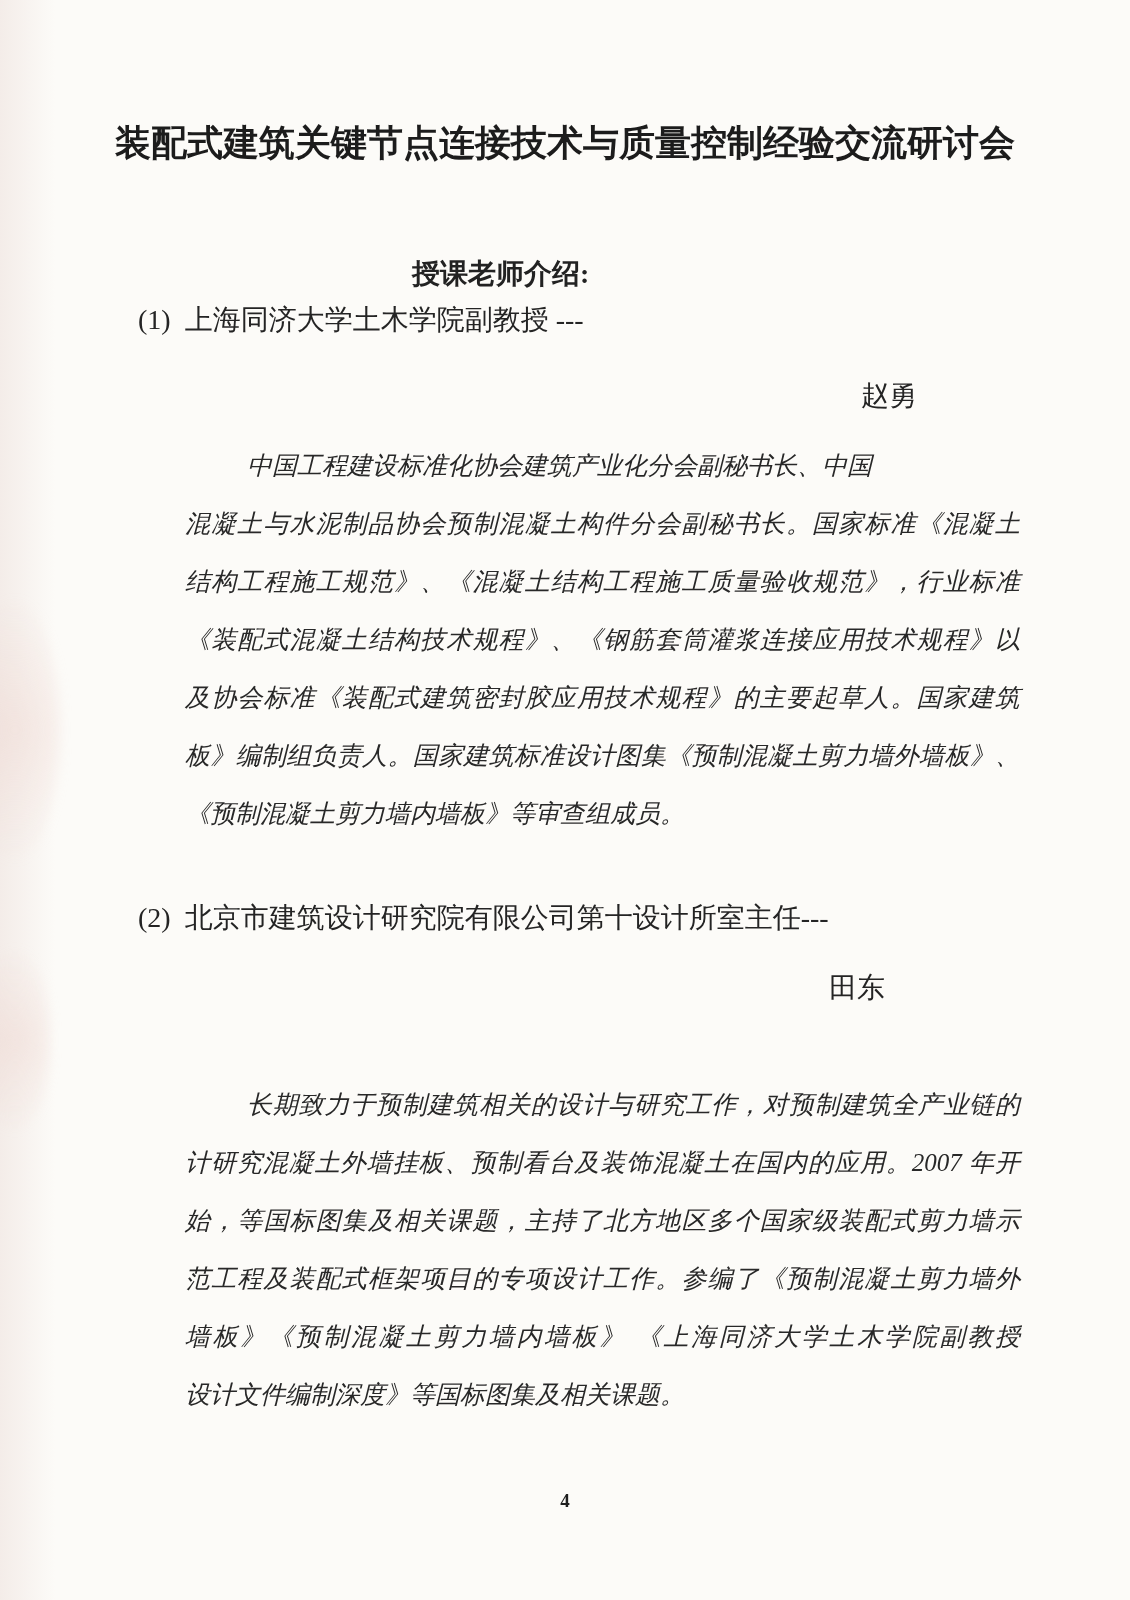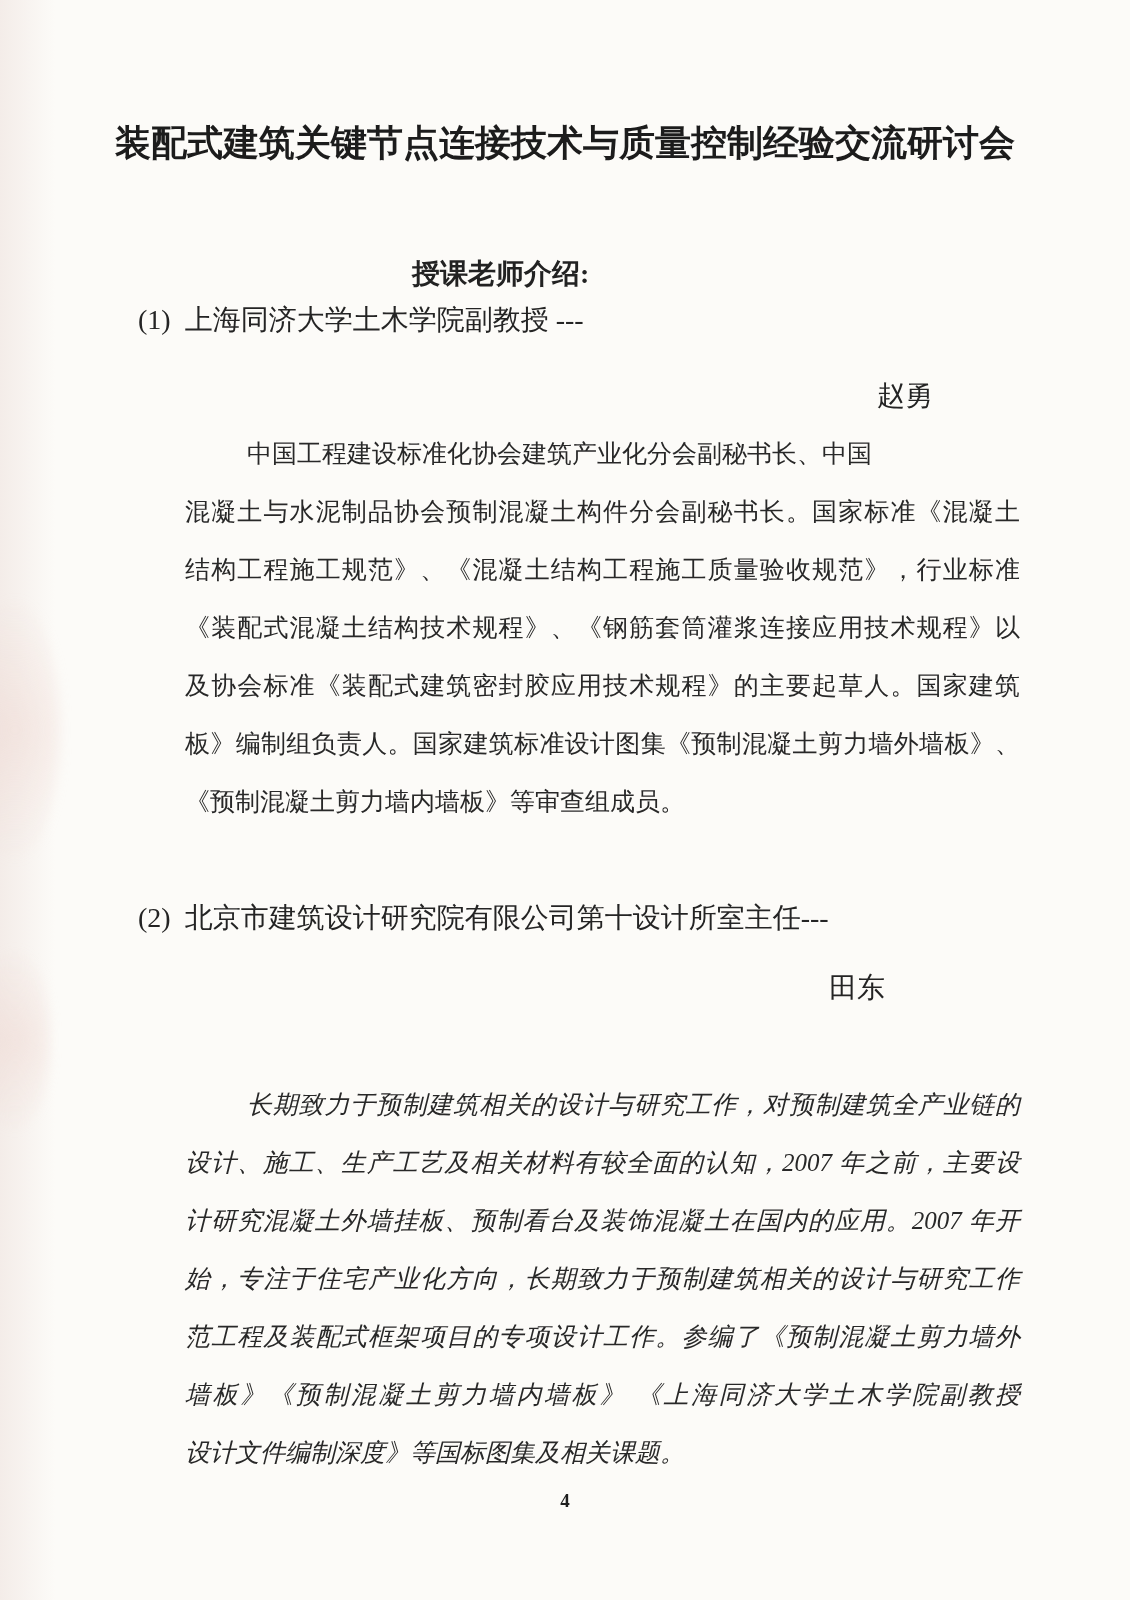--- a/index.html
+++ b/index.html
@@ -41,27 +41,27 @@
     font-size:28px;line-height:40px;color:#242424;
     display:flex;
   }
   .teacher-line .num{flex:0 0 auto;margin-right:14px;}
   .t1-line{top:300px;}
   .t2-line{top:898px;}
   .teacher-name{
     position:absolute;
     font-size:28px;line-height:36px;color:#242424;
   }
-  .name-1{top:378px;right:197px;}
+  .name-1{top:378px;right:213px;}
   .name-2{top:970px;right:245px;}
   .bio{
     position:absolute;left:185px;width:835px;
     font-size:25px;color:#282828;
   }
-  .bio-1{top:425px;}
+  .bio-1{top:437px;font-style:italic;}
   .bio-2{top:1076px;font-style:italic;}
   .bio .line{
     height:58px;line-height:58px;
     white-space:normal;
   }
   .bio .jline{
     text-align:justify;
     text-align-last:justify;
   }
   .bio .indent{
@@ -105,23 +105,22 @@
 
   <div class="teacher-line t2-line">
     <span class="num">(2)</span>
     <span class="pos">北京市建筑设计研究院有限公司第十设计所室主任---</span>
   </div>
 
   <div class="teacher-name name-2">田东</div>
 
   <div class="bio bio-2">
     <div class="line jline indent">长期致力于预制建筑相关的设计与研究工作，对预制建筑全产业链的</div>
-    <div class="line jline">设计、施工、生产工艺及相关材料有较全面的认知，2007 年之前，主要设</div>
     <div class="line jline">计研究混凝土外墙挂板、预制看台及装饰混凝土在国内的应用。2007 年开</div>
-    <div class="line jline">始，专注于住宅产业化方向，长期致力于预制建筑相关的设计与研究工作</div>
+    <div class="line jline">始，等国标图集及相关课题，主持了北方地区多个国家级装配式剪力墙示</div>
     <div class="line jline">范工程及装配式框架项目的专项设计工作。参编了《预制混凝土剪力墙外</div>
     <div class="line jline">墙板》《预制混凝土剪力墙内墙板》 《上海同济大学土木学院副教授</div>
     <div class="line">设计文件编制深度》等国标图集及相关课题。</div>
   </div>
 
   <div class="page-number">4</div>
 
 </div>
 
 </body></html>

